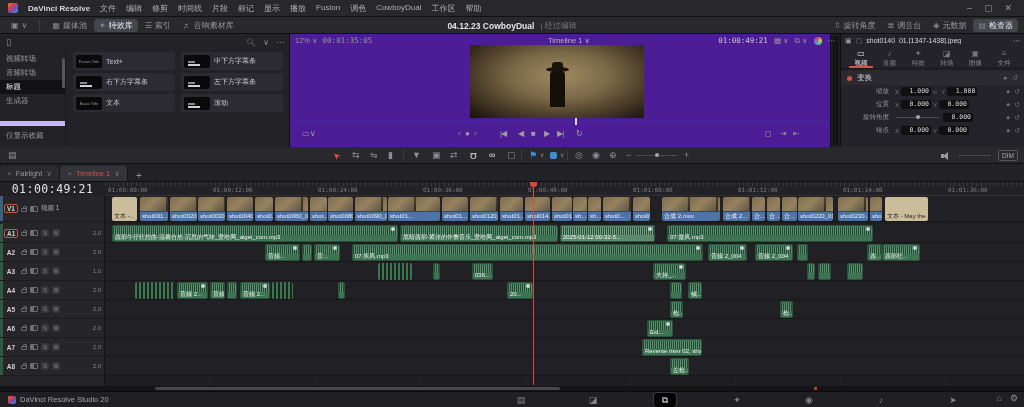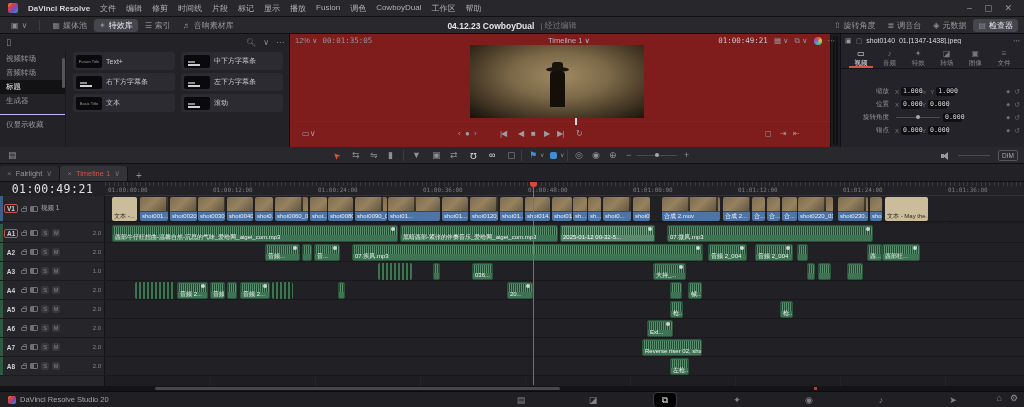--- a/index.html
+++ b/index.html
@@ -21,34 +21,34 @@
 #proj-title{position:absolute;left:0;right:0;top:17px;height:17px;display:flex;align-items:center;justify-content:center;gap:6px;pointer-events:none}
 #proj-title b{font-size:8.5px;color:#e4e4e8}
 #proj-title span{font-size:8px;color:#77777c}
 
 #main{left:0;top:34px;width:1024px;height:113px;background:#1d1d21}
 #effects{left:0;top:0;width:290px;height:113px;background:#222227;border-right:1px solid #101012}
 #fx-head{position:absolute;left:0;top:0;width:290px;height:16px;display:flex;align-items:center;padding:0 6px;gap:8px;color:#8d8d92;font-size:9px}
 #fx-side{position:absolute;left:0;top:16px;width:66px;bottom:0;border-right:1px solid #1a1a1d;padding-top:2px}
 .side-item{font-size:7.5px;color:#9a9a9f;padding:2px 6px;white-space:nowrap}
 .side-item.active{color:#ededf1;background:#121215}
-.side-item.footer{margin-top:6px;border-top:1px solid #c4b5fd;padding-top:5px}
+.side-item.footer{margin-top:13px;border-top:5px solid #c4b5fd;padding-top:5px}
 #fx-list{position:absolute;left:67px;top:16px;right:0;bottom:0;overflow:hidden;padding:2px 6px}
 .fx-sec{font-size:8px;color:#b9b9be;margin:4px 0 3px 1px;display:flex}
 .fx-sec .car{margin-left:auto;color:#6e6e74;font-size:7px;margin-right:4px}
 .fx-grid{display:grid;grid-template-columns:1fr 1fr;gap:3px 6px}
 .fx-item{display:flex;align-items:center;gap:4px;background:#2b2b31;border-radius:3px;padding:2px 3px;height:18px}
 .fx-thumb{width:26px;height:13px;background:#0a0a0c;border-radius:2px;flex:0 0 auto;position:relative;overflow:hidden}
 .fx-thumb .tt{position:absolute;left:0;right:0;top:3px;text-align:center;font-size:5px;color:#9a9a9e;transform:scale(.8)}
 .fx-thumb .bar{position:absolute;left:4px;bottom:2px;width:12px;height:1.5px;background:#cfcfd4}
 .fx-thumb .bar2{position:absolute;left:4px;bottom:5px;width:7px;height:1.5px;background:#8b8b90}
 .fx-label{font-size:7px;color:#c9c9ce;white-space:nowrap;overflow:hidden}
 #fx-scroll{position:absolute;left:62px;top:24px;width:3px;height:30px;background:#55555b;border-radius:2px}
 
-#viewer{left:290px;top:0;width:550px;height:132px;background:#7f1d1d}
+#viewer{left:290px;top:0;width:550px;height:132px;background:#4c1d95}
 #v-top{position:absolute;left:0;top:0;width:100%;height:13px;display:flex;align-items:center;padding:0 5px;font-size:7.5px;color:#96969b;gap:5px}
 #v-top .tlname{position:absolute;left:8px;right:0;text-align:center;color:#b5b5ba}
 #v-top .right{margin-left:auto;display:flex;align-items:center;gap:6px;z-index:2}
 .cwheel{width:8px;height:8px;border-radius:50%;background:conic-gradient(#d34f4f,#d3c24f,#4fd36a,#4f9ad3,#9a4fd3,#d34f4f)}
 #v-canvas{position:absolute;left:180px;top:11px;width:174px;height:73px;background:#000;overflow:hidden}
 #v-img{position:absolute;inset:0;background:radial-gradient(ellipse at 52% 42%,#a08a62 0%,#7c6948 38%,#4a3c28 68%,#15100a 100%)}
 #v-img .fig{position:absolute;left:80px;top:26px;width:15px;height:36px;background:#140f09;border-radius:4px 4px 0 0}
 #v-img .hat{position:absolute;left:76px;top:22px;width:23px;height:5px;background:#1a140c;border-radius:50%}
 #v-img .hat2{position:absolute;left:82px;top:17px;width:11px;height:6px;background:#1a140c;border-radius:3px 3px 0 0}
 #v-scrub{position:absolute;left:4px;right:4px;top:87px;height:1px;background:#3e3e44}
@@ -66,21 +66,21 @@
 .itab .g{font-size:8px;color:#77777c;height:9px}
 .itab .l{font-size:6.5px;color:#88888d}
 .itab.active .l,.itab.active .g{color:#ececf0}
 .itab.active{border-bottom:2px solid #d0544a}
 #insp-sec{position:absolute;left:0;top:37px;width:100%;height:14px;display:flex;align-items:center;gap:5px;padding:0 6px;background:#2a2a30;font-size:7.5px;color:#d3d3d7}
 .reddot{width:5px;height:5px;border-radius:50%;background:#d0544a}
 #insp-rows{position:absolute;left:0;top:51px;width:100%;bottom:0;overflow:hidden}
 .irow{position:absolute;left:0;width:100%;height:13px;display:flex;align-items:center;font-size:6.5px;color:#97979c}
 .irow .lbl{width:52px;text-align:right;padding-right:4px;white-space:nowrap}
 .irow .ax{color:#77777c;margin:0 2px;font-size:6px}
-.vbox{width:19px;height:9px;background:#101013;border-radius:2px;color:#d6d6da;text-align:right;padding:0 2px;font-size:6.5px;line-height:9px;font-family:"DejaVu Sans Mono",monospace}
+.vbox{width:30px;height:9px;background:#101013;border-radius:2px;color:#d6d6da;text-align:right;padding:0 2px;font-size:6.5px;line-height:9px;font-family:"DejaVu Sans Mono",monospace}
 .slider{position:relative;width:44px;height:1px;background:#4a4a50;margin:0 3px}
 .slider i{position:absolute;left:20px;top:-2px;width:4px;height:4px;border-radius:50%;background:#a7a7ac}
 .irow .tail{margin-left:auto;display:flex;gap:4px;padding-right:4px;color:#6e6e74;font-size:7px}
 #voice-ov{position:absolute;left:20px;top:61px;width:164px;height:22px;background:rgba(38,38,43,.97);border-radius:5px;box-shadow:0 2px 6px rgba(0,0,0,.5);display:flex;align-items:center;gap:6px;padding:0 8px;z-index:5}
 #voice-ov .mic{width:9px;height:9px;border-radius:50%;border:1px solid #9a9a9f;position:relative}
 #voice-ov .mic::before{content:"";position:absolute;left:2.5px;top:1.5px;width:2px;height:4px;background:#c9c9ce;border-radius:1px}
 #voice-ov .txt{font-size:7.5px;color:#e6e6ea}
 #voice-ov .vlogo{margin-left:auto;color:#808086;font-size:8px;letter-spacing:-2px}
 
 #edit-toolbar{left:0;top:147px;width:1024px;height:17px;background:#28282d;border-bottom:1px solid #101013}
@@ -359,20 +359,28 @@
           </div>
           <div class="itab">
             <span class="g">▣</span>
             <span class="l">图像</span>
           </div>
           <div class="itab">
             <span class="g">≡</span>
             <span class="l">文件</span>
           </div>
         </div>
+      <div id="insp-sec">
+        <span class="reddot"></span>
+        <span>变换</span>
+        <span style="margin-left:auto;display:flex;gap:5px;color:#77777c;font-size:7px">
+          <span>●</span>
+          <span>↺</span>
+        </span>
+      </div>
       <div id="insp-rows">
           <div class="irow" style="top: 0px;">
             <span class="lbl">缩放</span>
             <span class="ax">X</span>
             <span class="vbox">1.000</span>
             <span class="ax">∞</span>
             <span class="ax">Y</span>
             <span class="vbox">1.000</span>
             <span class="tail">
               <span style="font-size: 5px;">◆</span>

